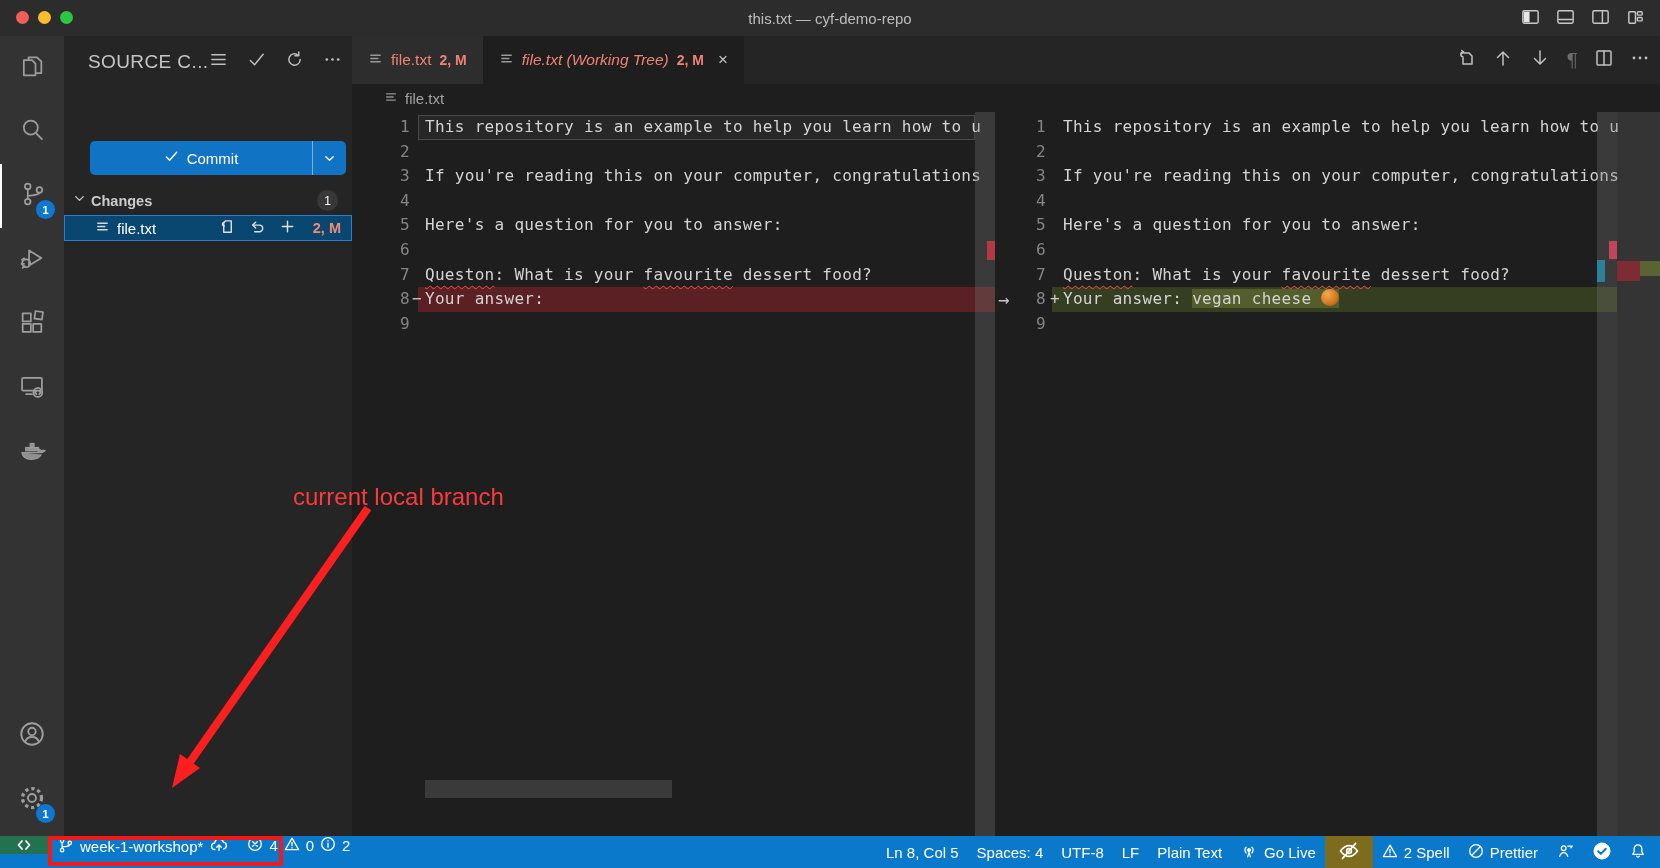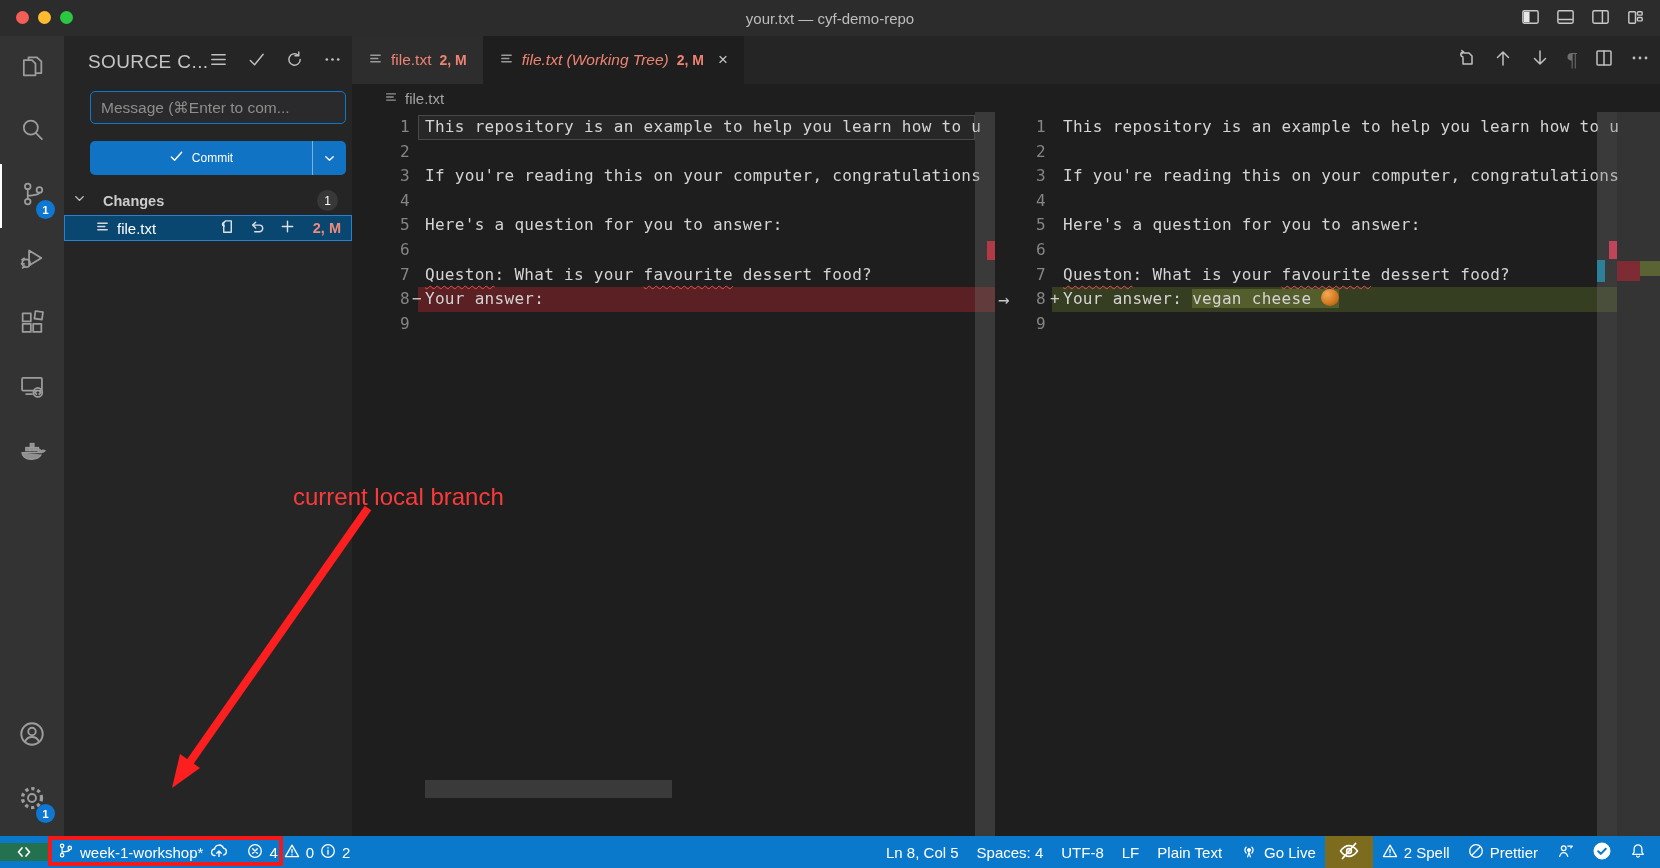--- a/index.html
+++ b/index.html
@@ -31,27 +31,27 @@
 
   
   .sidebar { position:absolute; left:64px; top:36px; bottom:32px; width:288px; background:#252526; }
   .sc-header { position:absolute; left:24px; top:14px; right:10px; display:flex; align-items:center; }
   .sc-title { font-size:19px; color:#c5c5c5; letter-spacing:.4px; }
   .sc-actions { margin-left:auto; display:flex; gap:19px; align-items:center; }
   .msg-input { position:absolute; left:26px; top:55px; width:256px; height:33px; background:#2a2a2c;
                border:1.5px solid #0a7ad1; border-radius:5px; display:flex; align-items:center; padding:0 10px; }
   .msg-ph { color:#8e8e8e; font-size:15.5px; white-space:nowrap; overflow:hidden; }
   .commit-btn { position:absolute; left:26px; top:105px; width:256px; height:34px; background:#1173c4;
-                border-radius:5px; display:flex; align-items:center; color:#fff; font-size:12px; }
+                border-radius:5px; display:flex; align-items:center; color:#fff; font-size:15px; }
   .commit-main { flex:1; display:flex; align-items:center; justify-content:center; gap:8px; height:100%; }
   .commit-split { width:34px; height:100%; border-left:1px solid rgba(255,255,255,.45);
                   display:flex; align-items:center; justify-content:center; }
   .changes-row { position:absolute; left:0; top:152px; width:100%; height:25px; display:flex;
                  align-items:center; padding:0 14px 0 8px; }
-  .changes-label { font-size:14.5px; font-weight:bold; color:#cccccc; margin-left:16px; }
+  .changes-label { font-size:14.5px; font-weight:bold; color:#cccccc; margin-left:4px; }
   .count-badge { margin-left:auto; width:21px; height:21px; border-radius:50%; background:#383838;
                  color:#fff; font-size:12px; display:flex; align-items:center; justify-content:center; }
   .file-row { position:absolute; left:0; top:179px; width:100%; height:26px; background:#094771;
               border:1px solid #2a7fd4; display:flex; align-items:center; padding:0 10px 0 30px; gap:7px; }
   .file-row .fname { color:#fff; font-size:15px; }
   .file-acts { margin-left:auto; display:flex; gap:13px; align-items:center; }
   .file-badge { color:#f08a78; font-size:14.5px; font-weight:bold; margin-left:4px; }
 
   
   .tabsbar { position:absolute; left:352px; top:36px; right:0; height:48px; background:#252526; display:flex; }
@@ -90,21 +90,21 @@
   .diff-arrow { position:absolute; left:646px; color:#c8c8c8; font-size:19px; height:24.6px; line-height:24.6px;}
   .vsb { position:absolute; top:0; bottom:0; width:20px; background:rgba(115,115,115,.33); }
   .vsb-l { left:623px; } .vsb-r { left:1245px; }
   .hsb { position:absolute; left:73px; top:668px; width:247px; height:18px; background:rgba(115,115,115,.33); }
   .ovr { position:absolute; right:0; top:0; bottom:0; width:43px; background:rgba(110,110,110,.28); }
   .mark { position:absolute; }
 
   
   .statusbar { position:absolute; left:0; bottom:0; width:100%; height:32px; background:#0a79cc;
                color:#fff; font-size:15px; }
-  .sb-left { position:absolute; left:0; top:0; bottom:0; display:flex; align-items:center; }
+  .sb-left { position:absolute; left:0; top:0; bottom:0; display:flex; align-items:flex-start; }
   .sb-right { position:absolute; right:4px; top:0; bottom:0; display:flex; align-items:stretch; }
   .sb-item { display:flex; align-items:center; gap:6px; padding:0 9px; white-space:nowrap; }
   .sb-item svg { stroke:#fff; }
   .remote { width:48px; background:#23714f; justify-content:center; padding:0; }
   .olive { background:#7d6c1e; padding:0 13px; }
 
   
   .anno-label { position:absolute; left:293px; top:474px; color:#fb3b3b; font-size:24px; z-index:60;margin-top:9px; }
   .anno-rect { position:absolute; left:48px; top:836px; width:235px; height:30px;
                border:4px solid #f51818; z-index:70; }
@@ -114,21 +114,21 @@
 <body>
 
 <div class="window">
 
   <div class="titlebar">
     <div class="traffic">
       <div class="tl red"></div>
       <div class="tl yel"></div>
       <div class="tl grn"></div>
     </div>
-    <div class="win-title">your.txt — cyf-demo-repo</div>
+    <div class="win-title">this.txt — cyf-demo-repo</div>
     <div class="layout-icons">
       <span>
           <svg width="21" height="21" viewBox="0 0 22 22">
             <rect class="ic" x="3" y="4" width="16" height="13" rx="1.5" style="stroke:#c8c8c8"></rect>
             <rect x="4" y="5" width="6" height="11" fill="#e6e6e6"></rect>
           </svg>
         </span>
       <span>
           <svg width="21" height="21" viewBox="0 0 22 22">
             <rect class="ic" x="3" y="4" width="16" height="13" rx="1.5" style="stroke:#c8c8c8"></rect>
@@ -240,23 +240,20 @@
               <path class="ic" style="stroke:#c0c0c0" d="M14.5 2v4h-4"></path>
             </svg></span>
         <span><svg width="19" height="19" viewBox="0 0 20 20">
               <g fill="#c0c0c0">
                 <circle cx="4" cy="10" r="1.4"></circle>
                 <circle cx="10" cy="10" r="1.4"></circle>
                 <circle cx="16" cy="10" r="1.4"></circle>
               </g>
             </svg></span>
       </span>
-    </div>
-    <div class="msg-input">
-      <span class="msg-ph">Message (⌘Enter to com...</span>
     </div>
     <div class="commit-btn">
       <span class="commit-main">
         <span><svg width="15" height="15" viewBox="0 0 16 16">
               <path class="ic" style="stroke:#fff" d="M2.5 8.5l3.5 3.5L13.5 3.5"></path>
             </svg></span>
         <span>Commit</span>
       </span>
       <span class="commit-split">
           <svg width="13" height="13" viewBox="0 0 14 14">

